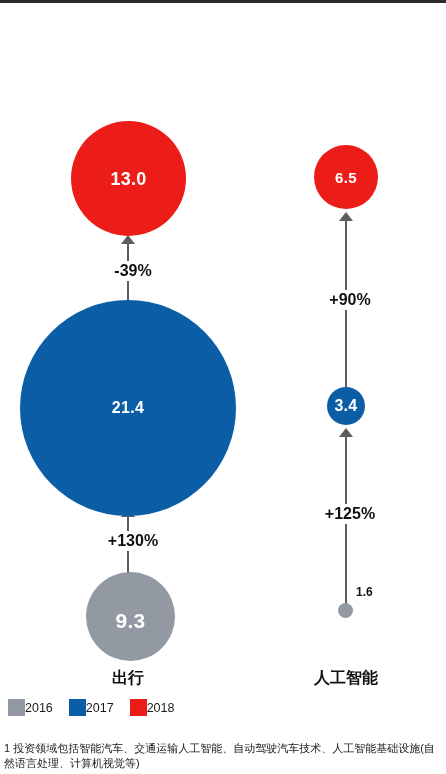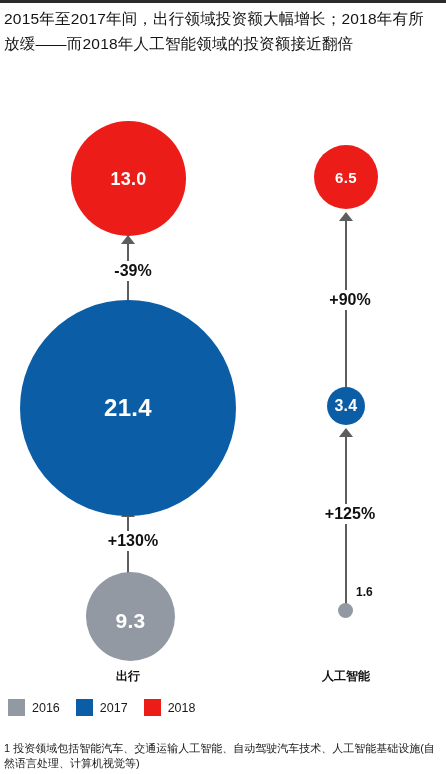--- a/index.html
+++ b/index.html
@@ -82,38 +82,37 @@
     font-weight: bold;
     color: #111111;
     background: #ffffff;
     padding: 1px 4px;
     line-height: 1.1;
     white-space: nowrap;
     text-align: center;
   }
   .cat-label {
     position: absolute;
-    font-size: 12px;
+    font-size: 16px;
     font-weight: bold;
     color: #111111;
     text-align: center;
     white-space: nowrap;
   }
   .legend {
     position: absolute;
     left: 8px;
     top: 699px;
     display: flex;
     align-items: center;
     gap: 16px;
   }
   .legend-item {
     display: flex;
     align-items: center;
-    gap: 7px;
   }
   .legend-swatch {
     width: 17px;
     height: 17px;
     display: block;
   }
   .legend-label {
     font-size: 12.5px;
     color: #1a1a1a;
   }
@@ -128,38 +127,37 @@
     white-space: pre-wrap;
   }
 </style>
 </head>
 <body>
 
 <div id="chart-root">
 
   <div class="top-rule"></div>
 
-  <div class="title">2015年至2017年间，出行领域投资额大幅增长；2018年有所放缓——而2018年人工智能领域的投资额接近翻倍</div>
 
   <div class="plot">
 
     <div class="connector" style="left:127.2px; top:514px; height:60px;"></div>
     <div class="arrowhead" style="left:121px; top:508px; border-left:7px solid transparent; border-right:7px solid transparent; border-bottom:9px solid #5d5d5d;"></div>
     <div class="pct" style="left:94px; top:531px; width:70px;">+130%</div>
 
     <div class="connector" style="left:127.2px; top:241px; height:62px;"></div>
     <div class="arrowhead" style="left:121px; top:235px; border-left:7px solid transparent; border-right:7px solid transparent; border-bottom:9px solid #5d5d5d;"></div>
     <div class="pct" style="left:98px; top:261px; width:62px;">-39%</div>
 
     <div class="bubble" style="left:71px; top:121px; width:115px; height:115px; background:#ec1c18;">
       <span class="val" style="font-size:18px;">13.0</span>
     </div>
 
     <div class="bubble" style="left:20px; top:300px; width:216px; height:216px; background:#0b5da5;">
-      <span class="val" style="font-size:24px;">21.4</span>
+      <span class="val" style="font-size:16px;">21.4</span>
     </div>
 
     <div class="bubble" style="left:86px; top:572px; width:89px; height:89px; background:#9299a3;">
       <span class="val" style="font-size:21px;margin-top:7px;">9.3</span>
     </div>
 
     <div class="cat-label" style="left:78px; top:668px; width:100px;">出行</div>
 
     <div class="connector" style="left:345.2px; top:434px; height:176px;"></div>
     <div class="arrowhead" style="left:339px; top:428px; border-left:7px solid transparent; border-right:7px solid transparent; border-bottom:9px solid #5d5d5d;"></div>

